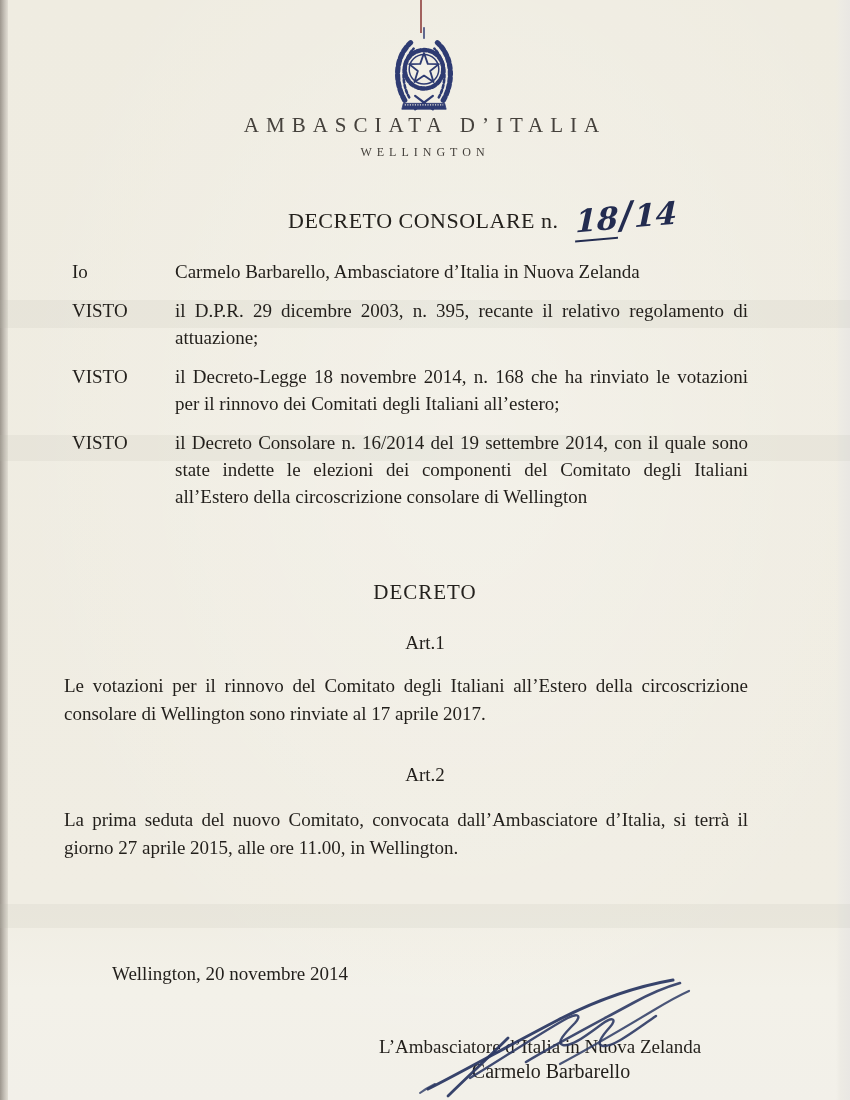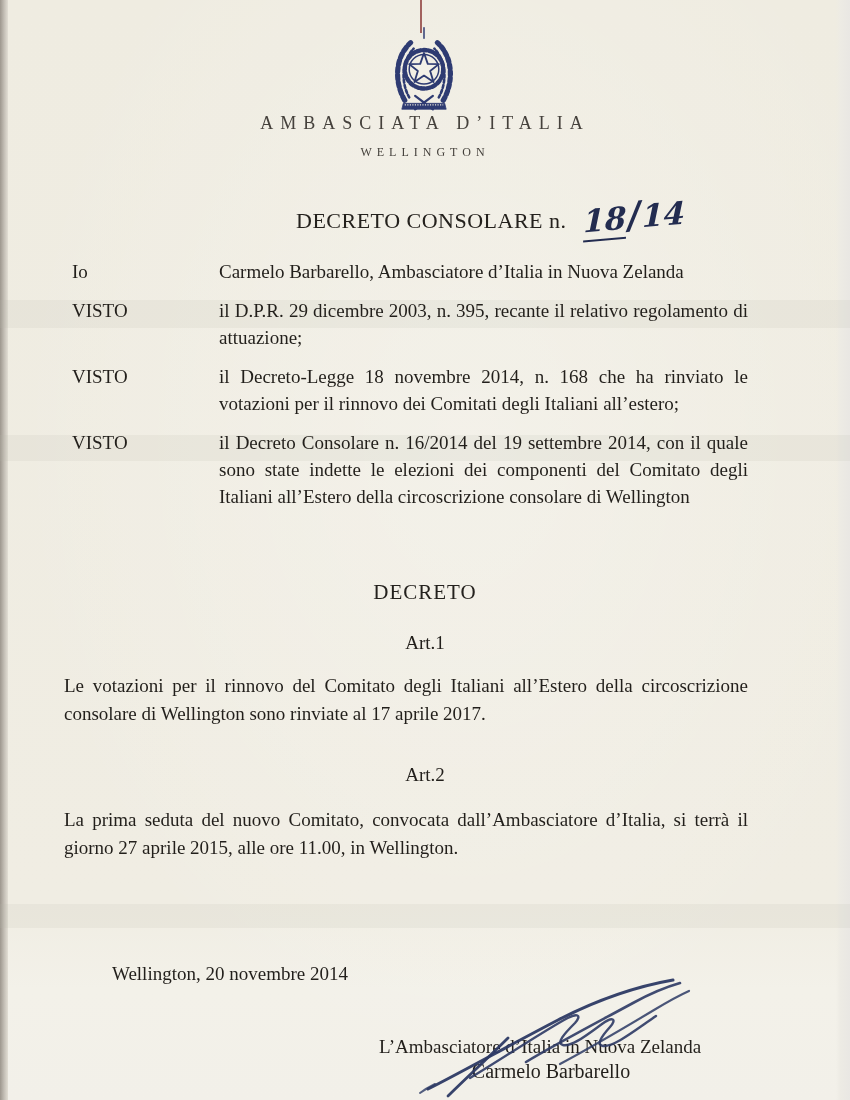--- a/index.html
+++ b/index.html
@@ -25,45 +25,45 @@
     position: absolute; right: 0; top: 0; width: 14px; height: 1100px;
     background: linear-gradient(to left, #e9e7e3, #edebe4 70%, rgba(240,237,226,0));
   }
   .fold-line {
     position: absolute; left: 420px; top: 0; width: 2px; height: 33px;
   }
   
   .emblem { position: absolute; left: 387px; top: 26px; width: 74px; height: 94px; }
   .org-name {
     position: absolute; left: 0; top: 113px; width: 850px;
-    text-align: center; font-size: 18px; letter-spacing: 7px;
+    text-align: center; font-size: 21px; letter-spacing: 7px;
     color: #45413c;
   }
   .city-name {
     position: absolute; left: 0; top: 145px; width: 850px;
     text-align: center; font-size: 12px; letter-spacing: 5px;
     color: #45413c;
   }
   
   .title-row {
     position: absolute; left: 288px; top: 193px;
     display: flex; align-items: baseline;
   }
-  .title-printed { font-size: 22px; color: #24211d; letter-spacing: 0.5px; margin-left: 8px; }
+  .title-printed { font-size: 22px; color: #24211d; letter-spacing: 0.5px; }
   .hw-number {
     font-family: "DejaVu Serif", serif; font-style: italic;
     font-size: 31px; color: #232c50; margin-left: 16px;
     transform: rotate(-5deg); display: inline-block; font-weight: bold;
   }
   .hw-18 { border-bottom: 2px solid #232c50; padding-bottom: 1px; display: inline-block; transform: skewX(-6deg); }
   .hw-slash { font-size: 1.2em; margin: 0 1px; }
   .hw-tail { display: inline-block; transform: skewX(-6deg); }
   
   .preamble { position: absolute; left: 72px; top: 258px; width: 676px; }
-  .preamble-row { display: flex; margin-bottom: 12px; gap: 44px; }
+  .preamble-row { display: flex; margin-bottom: 12px; }
   .preamble-label { flex: 0 0 103px; font-size: 19px; line-height: 27px; }
   .preamble-text { flex: 1; font-size: 19px; line-height: 27px; text-align: justify; }
   
   .decree-heading {
     position: absolute; left: 0; top: 580px; width: 850px;
     text-align: center; font-size: 21px; letter-spacing: 1px; color: #24211d;
   }
   .art-heading { position: absolute; left: 0; width: 850px; text-align: center; font-size: 19px; }
   .art1-heading { top: 632px; }
   .art2-heading { top: 764px; }

